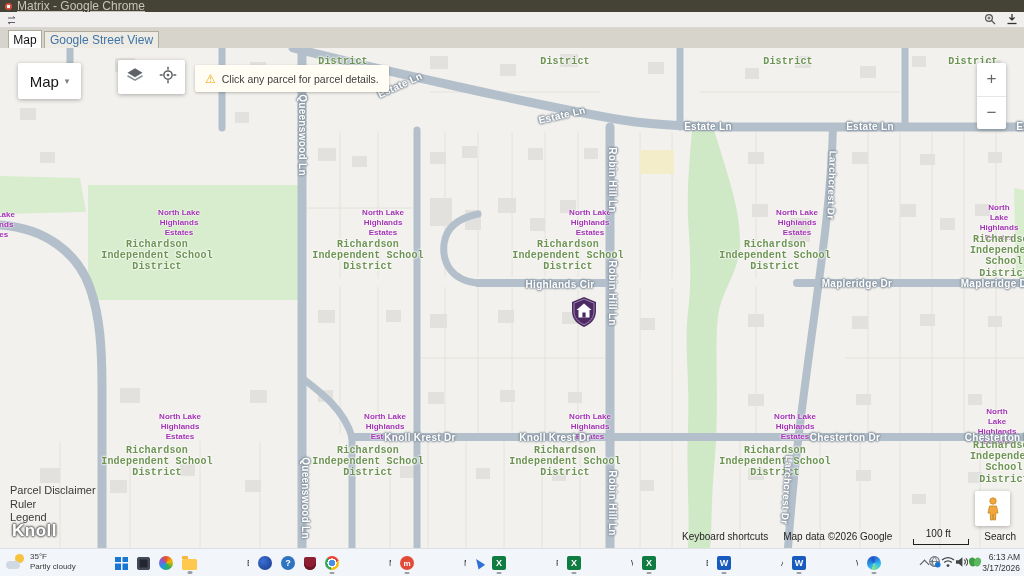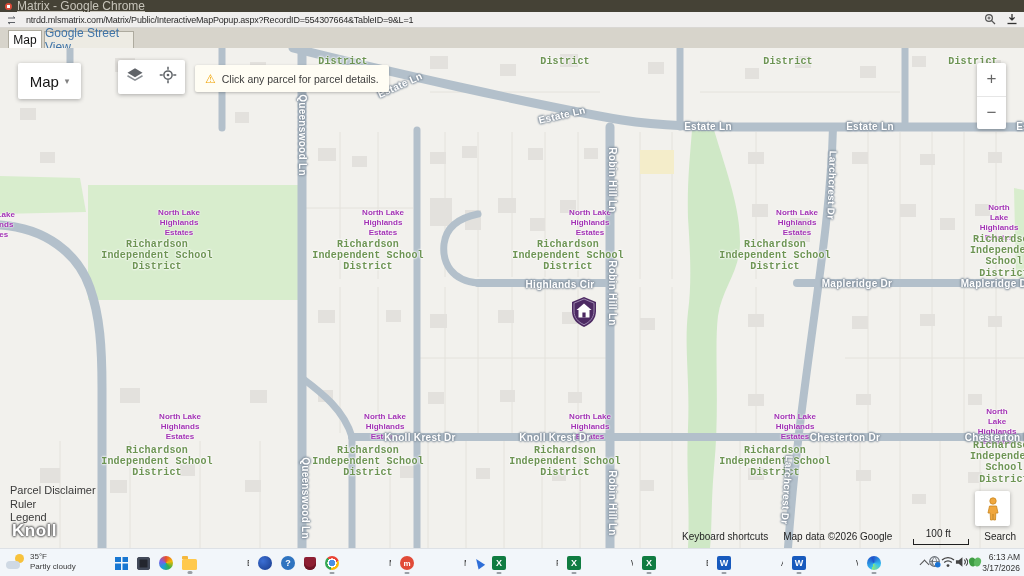--- a/index.html
+++ b/index.html
@@ -19,21 +19,21 @@
   .urlbar { position:absolute; top:12px; left:0; right:0; height:16px; background:#f0efee;
     border-bottom:1px solid #d9d7d3; display:flex; align-items:center; }
   .url-left-icon { margin:0 9px 0 7px; flex:0 0 auto; }
   .urltext { font-size:9px; letter-spacing:-.2px; color:#2b2b2b; white-space:nowrap; }
   .url-right { position:absolute; right:6px; top:0; height:16px; display:flex; align-items:center; gap:10px; }
 
   .tabbar { position:absolute; top:28px; left:0; right:0; height:20px; background:#d7d4cb; }
   .tab { position:absolute; bottom:0; display:flex; align-items:center; justify-content:center;
     font-size:12px; border:1px solid #aeab9f; border-bottom:none; cursor:pointer; }
   .tab.active { left:8px; width:34px; top:2px; background:#fff; color:#121212; }
-  .tab.inactive { left:44px; width:90px; top:3px; background:#edebe3; color:#3f74a8; }
+  .tab.inactive { left:44px; width:115px; top:3px; background:#edebe3; color:#3f74a8; }
 
   
   .map { position:absolute; top:48px; left:0; width:1024px; height:500px; background:#f2f1ed; overflow:hidden; }
   .map svg.base { position:absolute; left:0; top:0; }
 
   .lbl { position:absolute; transform:translate(-50%,-50%); white-space:pre-line; text-align:center; pointer-events:none; }
   .lbl-purple { font-size:8px; font-weight:bold; color:#a232b4; line-height:1.25;
     text-shadow:0 0 2px #fff,0 0 2px #fff; }
   .lbl-green { font-size:10px; font-weight:bold; color:#6d9453; line-height:1.12; letter-spacing:.2px;
     text-shadow:0 0 2px #fff,0 0 2px #fff,0 0 3px #fff;font-family:Liberation Mono, monospace; }
@@ -133,21 +133,20 @@
   <span class="favicon"></span>
   <span class="wintitle">Matrix - Google Chrome</span>
 </div>
 
 <div class="urlbar">
   <span class="url-left-icon">
     <svg width="10" height="9" viewBox="0 0 10 9">
         <path d="M1 2h7M8 2l-2-1.5M1 6.5h7M1 6.5l2 1.5" stroke="#5f6368" stroke-width="1" fill="none"></path>
       </svg>
   </span>
-  <span class="urltext">ntrdd.mlsmatrix.com/Matrix/Public/InteractiveMapPopup.aspx?RecordID=554307664&amp;TableID=9&amp;L=1</span>
   <span class="url-right">
     <span>
       <svg width="12" height="12" viewBox="0 0 12 12">
           <circle cx="5" cy="5" r="3.4" fill="none" stroke="#555" stroke-width="1.2"></circle>
           <path d="M7.6 7.6L11 11" stroke="#555" stroke-width="1.3"></path>
           <path d="M3.5 5h3M5 3.5v3" stroke="#555" stroke-width="1"></path>
         </svg>
     </span>
     <span>
       <svg width="12" height="12" viewBox="0 0 12 12">

